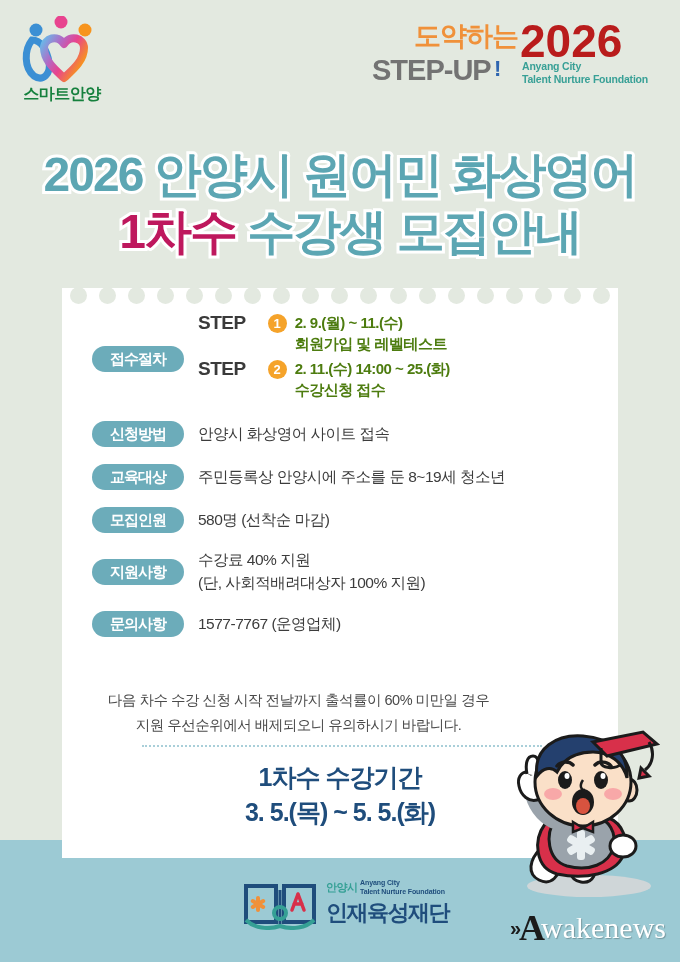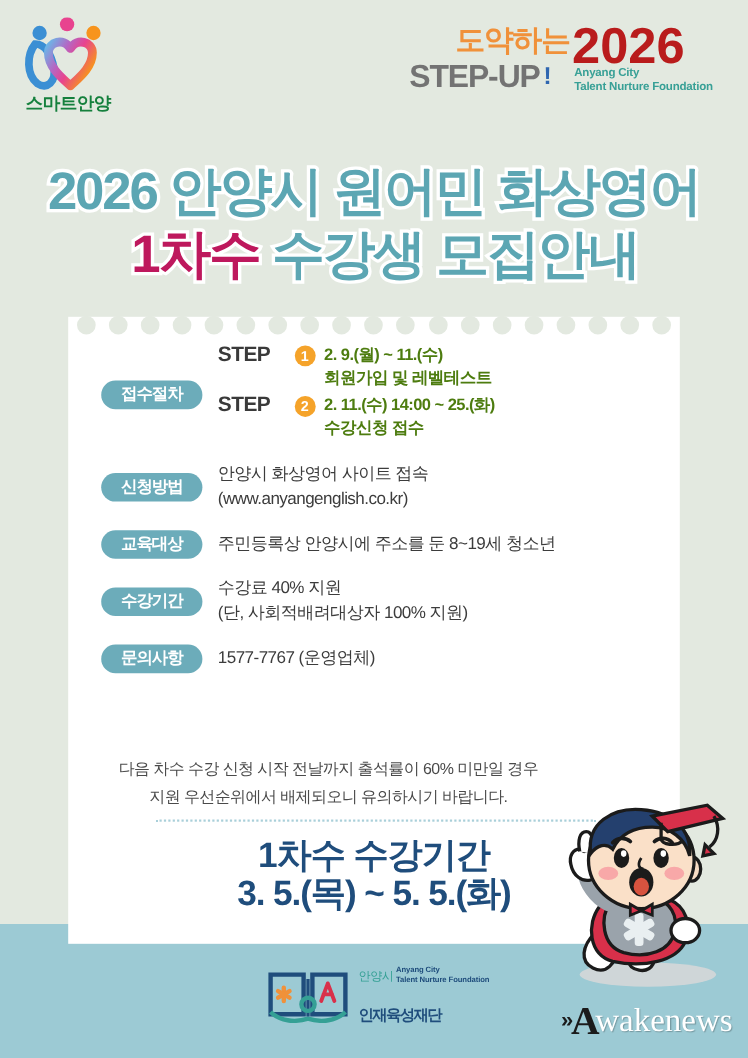--- a/index.html
+++ b/index.html
@@ -259,21 +259,21 @@
 
   
   .period {
     position: absolute;
     left: 62px;
     top: 760px;
     width: 556px;
     text-align: center;
   }
   .period-line {
-    font-size: 32px;
+    font-size: 25px;
     font-weight: bold;
     color: #1f4d7c;
     line-height: 35px;
     letter-spacing: -1px;
   }
 
   
   .mascot {
     position: absolute;
     left: 497px;
@@ -288,39 +288,39 @@
     left: 240px;
     top: 876px;
     width: 210px;
     height: 56px;
   }
   .foot-kr-small {
     position: absolute;
     left: 86px;
     top: 4px;
     font-size: 11px;
-    font-weight: normal;
+    font-weight: bold;
     color: #35a095;
     letter-spacing: -0.5px;
   }
   .foot-en {
     position: absolute;
     left: 120px;
     top: 2px;
     font-size: 7px;
     font-weight: bold;
     line-height: 9px;
     color: #1f4d7c;
     letter-spacing: -0.1px;
   }
   .foot-main {
     position: absolute;
     left: 86px;
-    top: 38px;
-    font-size: 14px;
+    top: 22px;
+    font-size: 22px;
     font-weight: bold;
     color: #1f4d7c;
     letter-spacing: -1.5px;
   }
 
   
   .watermark {
     position: absolute;
     right: 14px;
     bottom: 14px;
@@ -439,34 +439,39 @@
             <div>수강신청 접수</div>
           </div>
         </div>
       </div>
     </div>
 
     <div class="row">
       <div class="pill">신청방법</div>
       <div class="rowbody">
         <div class="txt">안양시 화상영어 사이트 접속</div>
-        <div class="txt">(www.anyangenglish.co.kr)</div>
       </div>
     </div>
 
     <div class="row">
       <div class="pill">교육대상</div>
       <div class="rowbody">
         <div class="txt">주민등록상 안양시에 주소를 둔 8~19세 청소년</div>
       </div>
     </div>
 
-
     <div class="row">
-      <div class="pill">수강기간</div>
+      <div class="pill">모집인원</div>
+      <div class="rowbody">
+        <div class="txt"><span>580명 </span><span class="bold">(선착순 마감)</span></div>
+      </div>
+    </div>
+
+    <div class="row">
+      <div class="pill">지원사항</div>
       <div class="rowbody">
         <div class="txt">수강료 40% 지원</div>
         <div class="txt">(단, 사회적배려대상자 100% 지원)</div>
       </div>
     </div>
 
     <div class="row">
       <div class="pill">문의사항</div>
       <div class="rowbody">
         <div class="txt"><span class="bold">1577-7767</span><span> (운영업체)</span></div>

